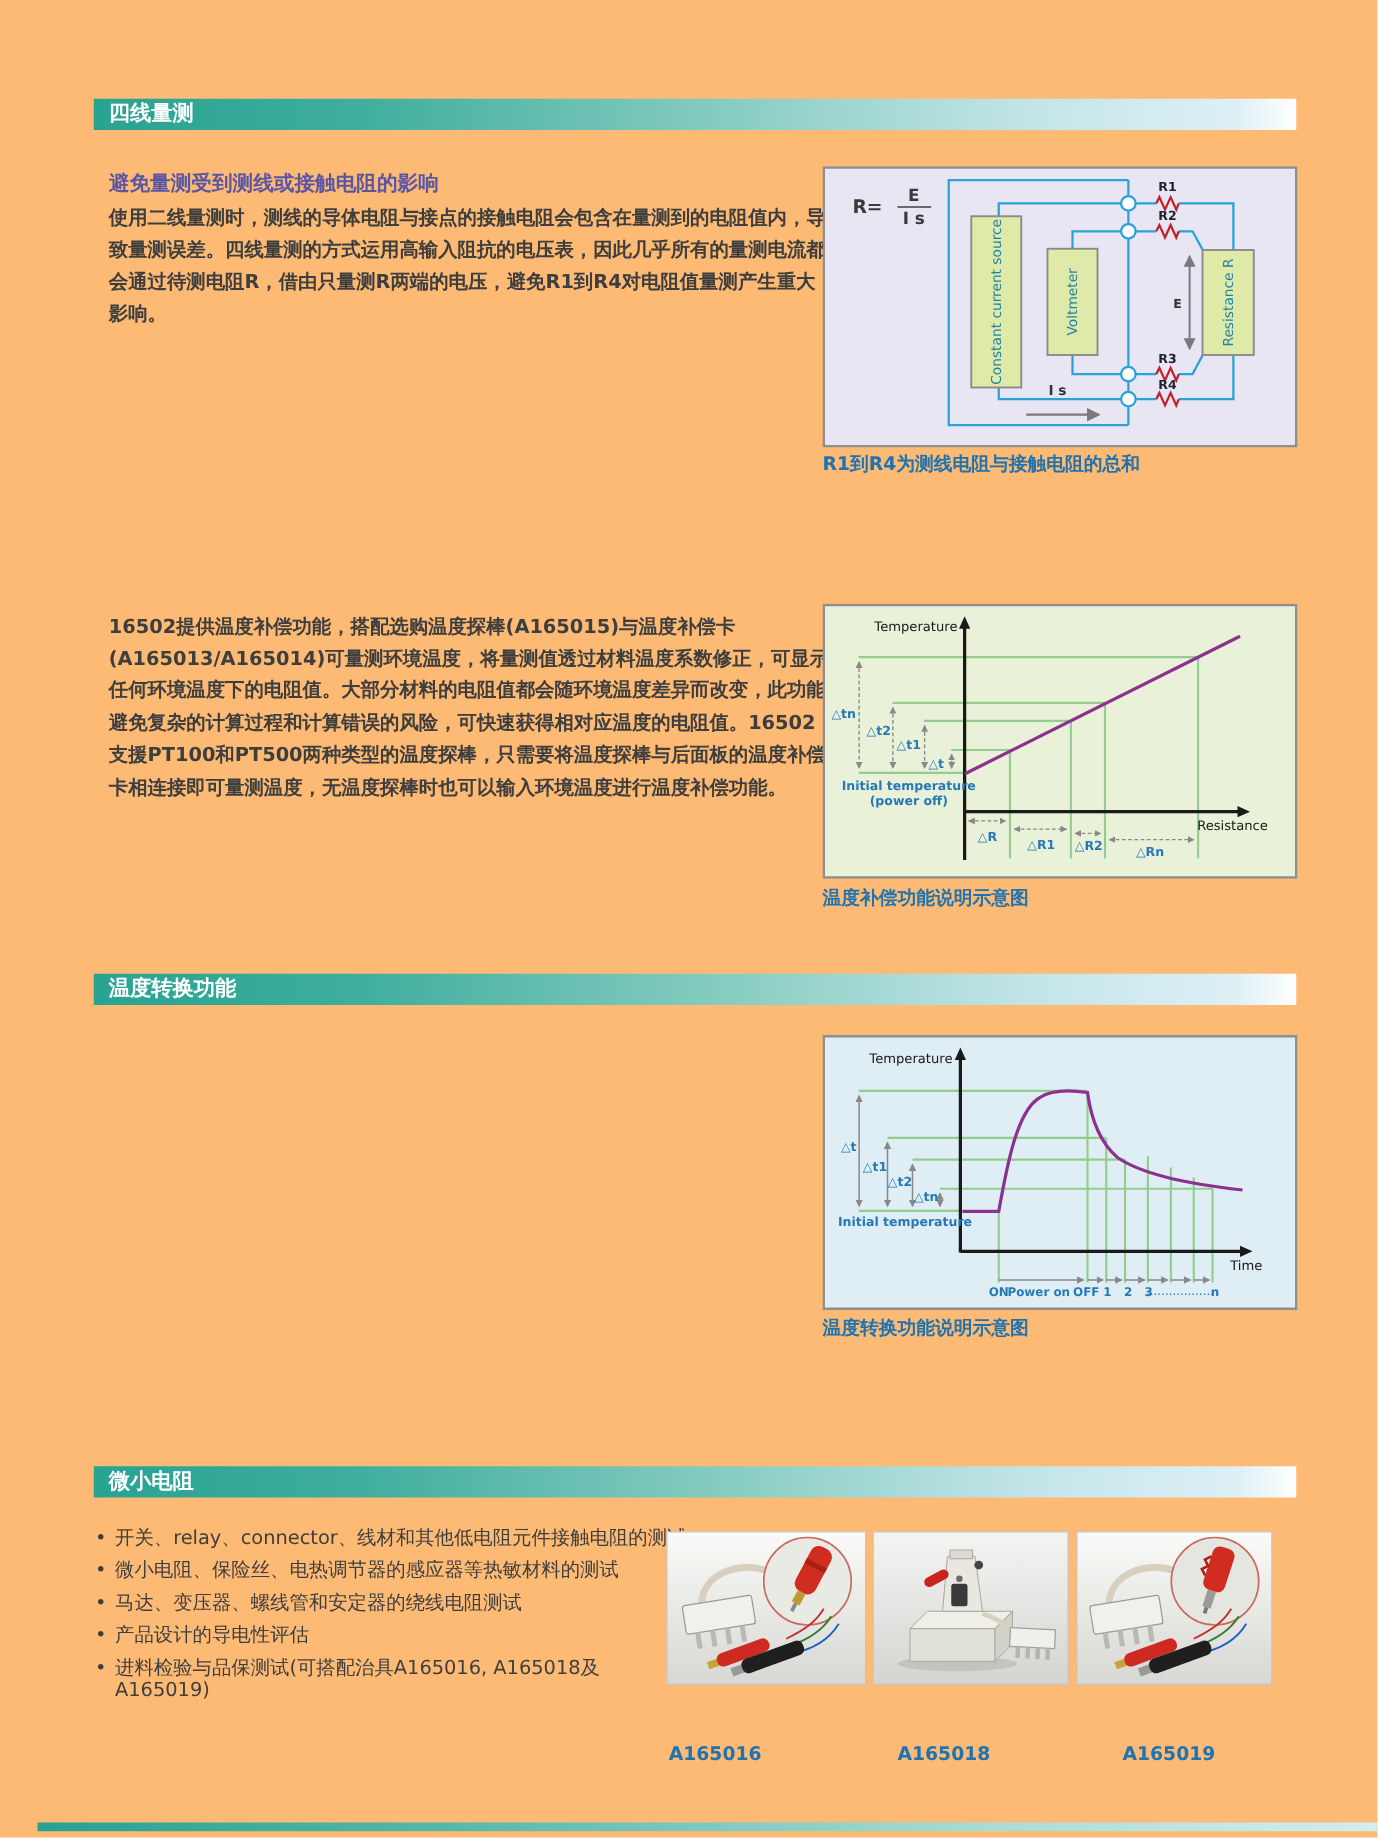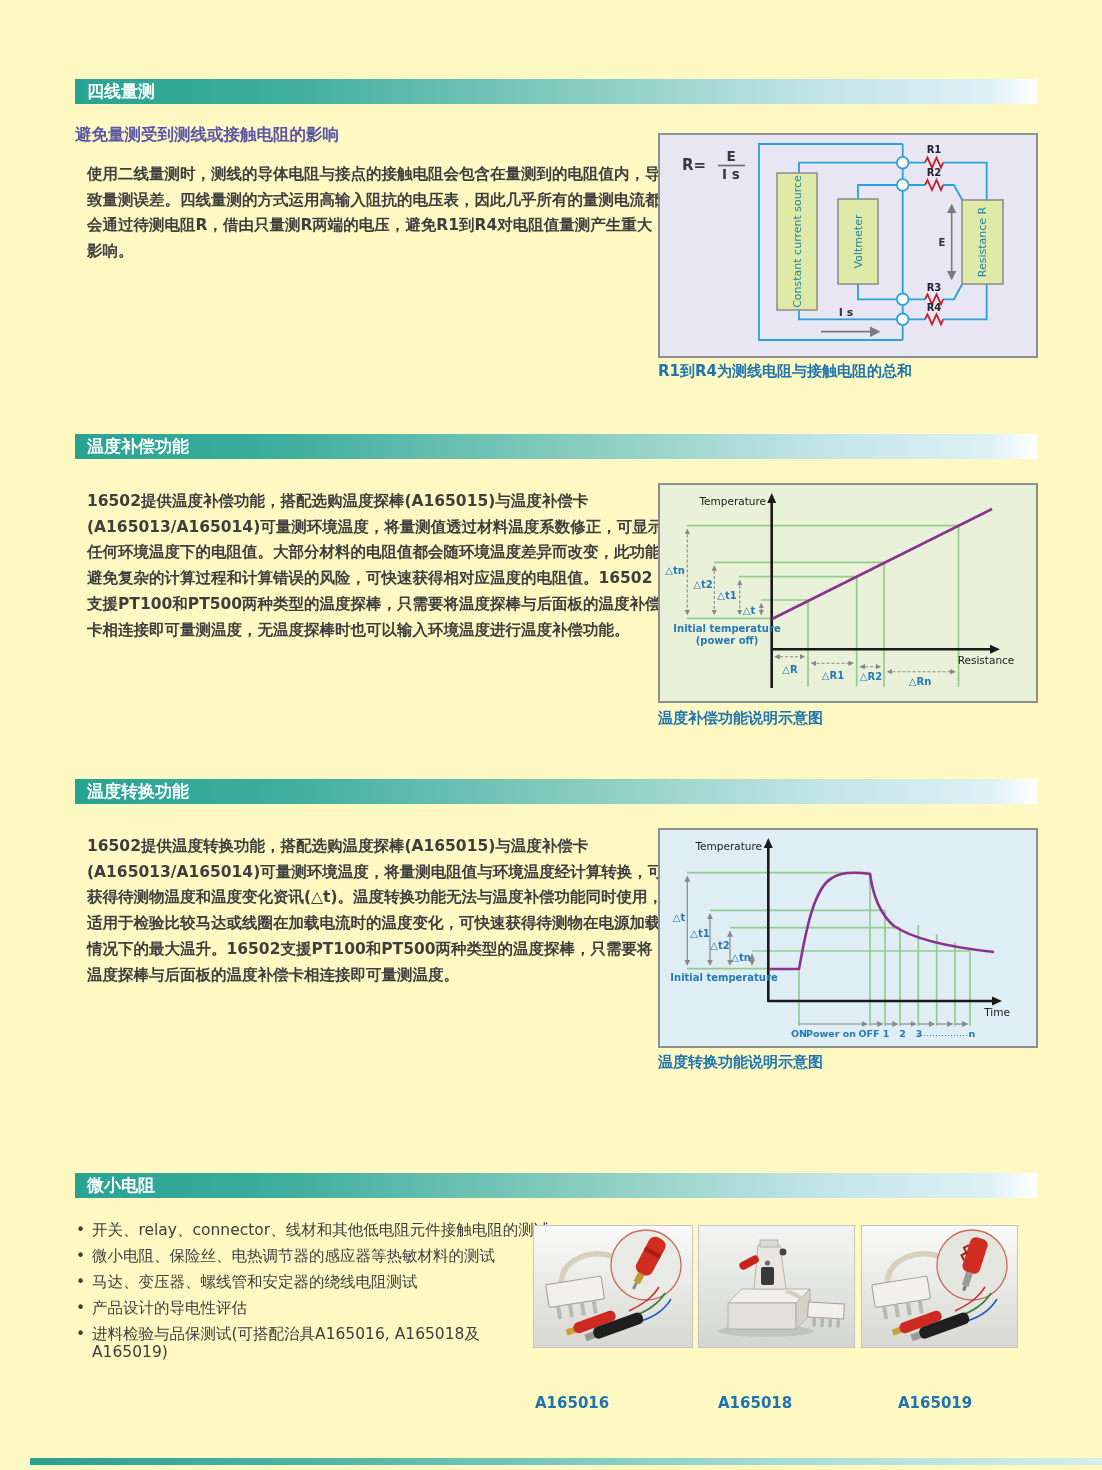--- a/index.html
+++ b/index.html
@@ -1,21 +1,21 @@
 <!DOCTYPE html>
 <html><head>
 <meta charset="utf-8">
 <style>
   html,body{margin:0;padding:0;background:#fff;}
-  .page{position:relative;width:1102px;height:1470px;background:#fef9c3;overflow:hidden;
+  .page{position:relative;width:1102px;height:1470px;background:#fdba74;overflow:hidden;
         font-family:"DejaVu Sans","Liberation Sans",sans-serif;color:#3e3e3e;}
   .secbar{position:absolute;left:75px;width:962px;height:25px;box-sizing:border-box;
           padding-left:12px;line-height:25px;font-size:17px;font-weight:bold;color:#fff;
           background:linear-gradient(90deg,#28a392 0%,#3fae9e 22%,#86ccc0 52%,#c3e5e8 78%,#ddf0f6 95%,#ffffff 100%);}
-  .subtitle{position:absolute;left:75px;margin:0;font-size:16.5px;font-weight:bold;color:#5b55a5;}
+  .subtitle{position:absolute;left:75px;margin:12px;font-size:16.5px;font-weight:bold;color:#5b55a5;}
   .bodytext{position:absolute;left:75px;width:580px;margin:12px;font-size:15.5px;line-height:25.7px;color:#3e3e3e;font-weight:bold;}
   .figcap{position:absolute;font-size:15px;font-weight:bold;color:#1e73b0;}
   .fig{position:absolute;display:block;}
   .bullets{position:absolute;left:75px;top:1222px;width:475px;margin:0;padding:0;list-style:none;
            font-size:15.5px;color:#3e3e3e;}
   .bullets li{position:relative;padding-left:17px;line-height:17.5px;margin-bottom:8.6px;}
   .bullets li::before{content:"\2022";position:absolute;left:1px;top:0;color:#3e3e3e;}
   .prodcap{position:absolute;top:1352px;font-size:15px;font-weight:bold;color:#1e73b0;margin-top:42px;}
   .bottombar{position:absolute;left:30px;top:1458px;width:1072px;height:7px;
              background:linear-gradient(90deg,#29a091 0%,#55b7a9 30%,#a7dcd4 70%,#d5eeea 100%);}
@@ -88,23 +88,20 @@
       <text transform="rotate(-90 324.5 109)" x="324.5" y="112.5" font-size="11" fill="#1f85a8" text-anchor="middle">Resistance R</text>
     </g>
 
     <line x1="293.7" y1="72" x2="293.7" y2="146" stroke="#7a7a7a" stroke-width="1.6" marker-start="url(#agr)" marker-end="url(#agr)"></line>
     <text x="284" y="113" font-size="10" font-weight="bold" fill="#333" text-anchor="middle">E</text>
     <text x="188" y="183" font-size="11" font-weight="bold" fill="#333" text-anchor="middle">I s</text>
     <line x1="163" y1="198.7" x2="221" y2="198.7" stroke="#7a7a7a" stroke-width="1.8" marker-end="url(#agr)"></line>
   </svg>
   <div class="figcap" style="left:658px;top:362px">R1到R4为测线电阻与接触电阻的总和</div>
 
-  <div class="secbar" style="top:434px">
-    <span>温度补偿功能</span>
-  </div>
   <p class="bodytext" style="top:477px">16502提供温度补偿功能，搭配选购温度探棒(A165015)与温度补偿卡(A165013/A165014)可量测环境温度，将量测值透过材料温度系数修正，可显示任何环境温度下的电阻值。大部分材料的电阻值都会随环境温度差异而改变，此功能避免复杂的计算过程和计算错误的风险，可快速获得相对应温度的电阻值。16502支援PT100和PT500两种类型的温度探棒，只需要将温度探棒与后面板的温度补偿卡相连接即可量测温度，无温度探棒时也可以输入环境温度进行温度补偿功能。</p>
 
   <svg class="fig" style="left:658px;top:483px" width="380" height="220" viewBox="0 0 380 220">
     <defs>
       <marker id="ag1" markerWidth="6" markerHeight="6" refX="4.4" refY="2.5" orient="auto-start-reverse">
         <path d="M0 0 L5 2.5 L0 5 Z" fill="#888"></path>
       </marker>
     </defs>
     <rect x="1" y="1" width="378" height="218" fill="#eaf1d9" stroke="#8f8f8f" stroke-width="2"></rect>
 
@@ -151,21 +148,20 @@
       <text x="69" y="161">(power off)</text>
     </g>
     <text x="108" y="22" font-size="10.5" fill="#1a1a1a" text-anchor="end">Temperature</text>
     <text x="328" y="181" font-size="10.5" fill="#1a1a1a" text-anchor="middle">Resistance</text>
   </svg>
   <div class="figcap" style="left:658px;top:709px">温度补偿功能说明示意图</div>
 
   <div class="secbar" style="top:779px">
     <span>温度转换功能</span>
   </div>
-  <p class="bodytext" style="top:822px">16502提供温度转换功能，搭配选购温度探棒(A165015)与温度补偿卡(A165013/A165014)可量测环境温度，将量测电阻值与环境温度经计算转换，可获得待测物温度和温度变化资讯(△t)。温度转换功能无法与温度补偿功能同时使用，适用于检验比较马达或线圈在加载电流时的温度变化，可快速获得待测物在电源加载情况下的最大温升。16502支援PT100和PT500两种类型的温度探棒，只需要将温度探棒与后面板的温度补偿卡相连接即可量测温度。</p>
 
   <svg class="fig" style="left:658px;top:828px" width="380" height="220" viewBox="0 0 380 220">
     <defs>
       <marker id="ag2" markerWidth="6" markerHeight="6" refX="4.4" refY="2.5" orient="auto-start-reverse">
         <path d="M0 0 L5 2.5 L0 5 Z" fill="#888"></path>
       </marker>
     </defs>
     <rect x="1" y="1" width="378" height="218" fill="#dfeef4" stroke="#8f8f8f" stroke-width="2"></rect>
 
     <g stroke="#93cc8e" stroke-width="1.7" fill="none">

